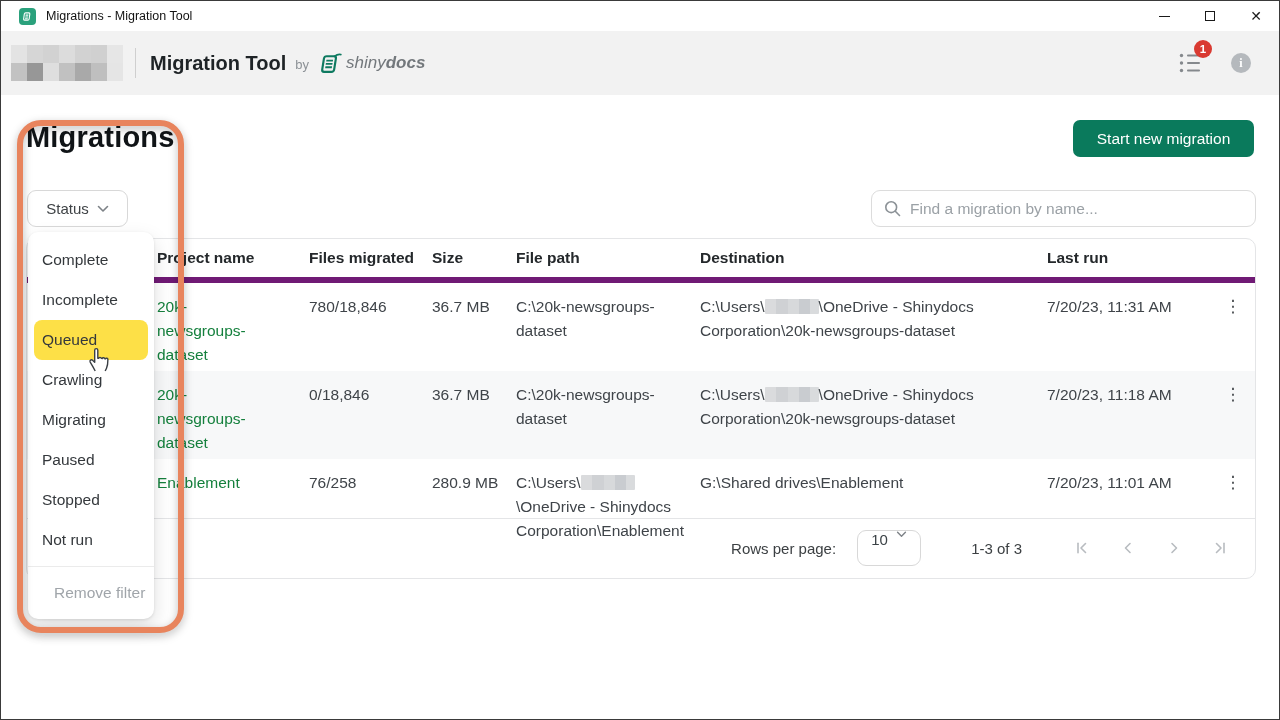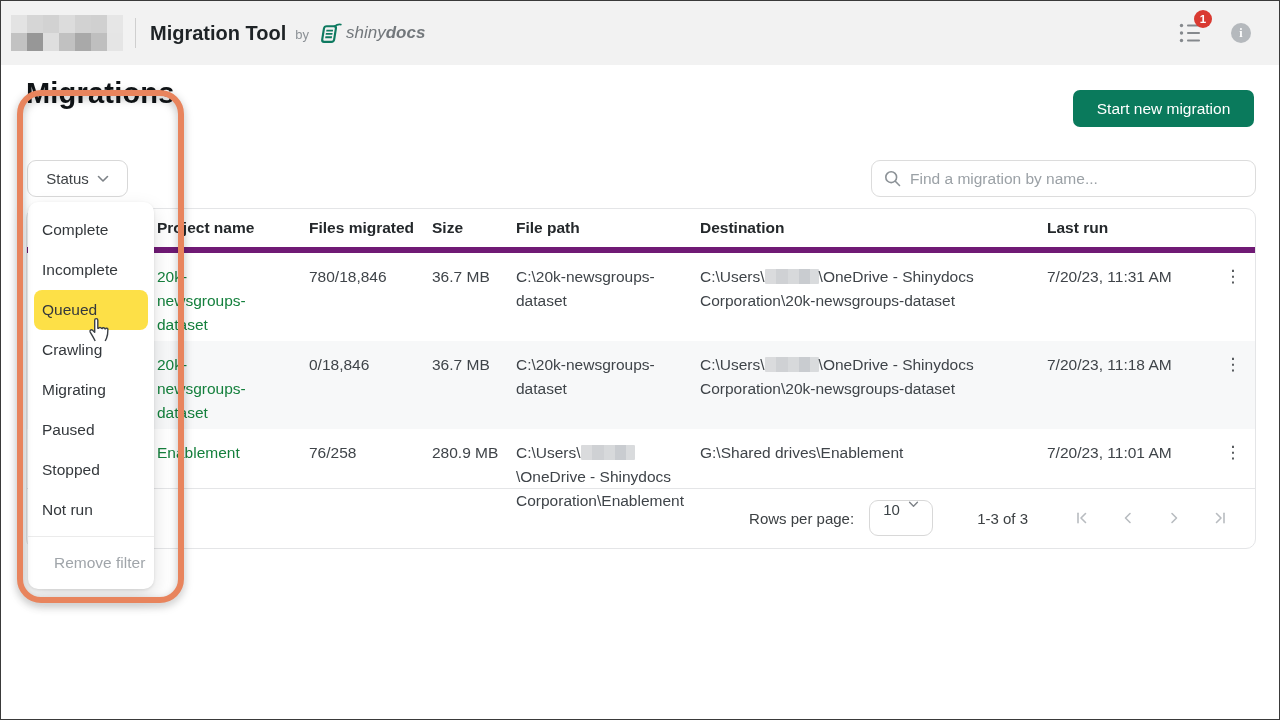--- a/index.html
+++ b/index.html
@@ -26,21 +26,21 @@
   .brand { display:flex; align-items:center; }
   .brand-text { font-size:17px; font-style:italic; color:#73787c; margin-left:2px; }
   .brand-text b { font-weight:700; font-style:italic; }
   .hdr-right { margin-left:auto; display:flex; align-items:center; gap:28px; margin-right:28px; }
   .notif-wrap { position:relative; width:24px; height:22px; cursor:pointer; }
   .badge { position:absolute; top:-12px; right:-9px; min-width:18px; height:18px; border-radius:9px; background:#d93a31; color:#fff; font-size:11.5px; font-weight:700; display:flex; align-items:center; justify-content:center; }
   .info-circle { width:20px; height:20px; border-radius:50%; background:#b5b9bd; color:#fff; font-size:12px; font-weight:700; font-family:"Liberation Serif", serif; display:flex; align-items:center; justify-content:center; cursor:pointer; }
 
   
   .main { position:relative; height:626px; background:#fff; }
-  .page-title { position:absolute; left:25px; top:12px; font-size:29px; font-weight:800; color:#101417; letter-spacing:.2px; }
+  .page-title { position:absolute; left:25px; top:26px; font-size:29px; font-weight:800; color:#101417; letter-spacing:.2px; }
 
   .status-btn { position:absolute; left:26px; top:95px; width:101px; height:37px; background:#fff; border:1px solid #d8d8d8; border-radius:9px; display:flex; align-items:center; justify-content:center; gap:8px; font-size:15px; color:#3f4346; cursor:pointer; }
 
   .start-btn { position:absolute; right:25px; top:25px; width:181px; height:37px; background:#0a7a5c; border:none; border-radius:7px; color:#fff; font-size:15.5px; font-family:"Liberation Sans", sans-serif; cursor:pointer; }
 
   .search-box { position:absolute; left:870px; top:95px; width:385px; height:37px; border:1px solid #dcdcdc; border-radius:9px; background:#fff; display:flex; align-items:center; padding:0 12px; gap:9px; }
   .search-box input { border:none; outline:none; flex:1; font-size:15.5px; color:#3f4346; font-family:"Liberation Sans", sans-serif; background:transparent; }
   .search-box input::placeholder { color:#9ba1a6; }
 
   
@@ -50,21 +50,21 @@
   .t-head span { font-size:15.5px; font-weight:700; color:#24282b; padding-right:10px; }
   .t-row { align-items:start; }
   .t-row > div { padding:12px 12px 0 0; font-size:15.5px; line-height:24px; color:#3f4449; }
   .row-1 { height:88px; }
   .row-2 { height:88px; background:#f7f8f9; }
   .row-3 { height:60px; border-bottom:1px solid #e4e5e7; }
   .proj-link { color:#15803d; text-decoration:none; display:inline-block; max-width:112px; cursor:pointer; }
   .redact { display:inline-block; width:54px; height:15px; vertical-align:-2px; background:linear-gradient(90deg,#dadbdd 0 11px,#cfd1d4 11px 23px,#d7d9db 23px 34px,#c9ccd0 34px 45px,#d9dbdd 45px 54px); border-radius:1px; }
   .kebab { width:26px; height:26px; border:none; background:transparent; color:#44484c; font-size:17px; line-height:1; cursor:pointer; padding:0; margin-left:18px; letter-spacing:0; }
 
-  .t-footer { position:absolute; left:0; bottom:0; width:100%; height:60px; display:flex; align-items:center; justify-content:flex-end; padding-right:28px; gap:2px; }
+  .t-footer { position:absolute; left:0; bottom:0; width:100%; height:60px; display:flex; align-items:center; justify-content:flex-end; padding-right:28px; gap:8px; }
   .rpp-label { font-size:15px; color:#3c4043; }
   .rpp-select { width:64px; height:36px; border:1px solid #d8d8d8; border-radius:9px; display:flex; justify-content:center; gap:8px; font-size:15px; color:#3c4347; margin-left:13px; cursor:pointer; }
   .range-label { font-size:15px; color:#3c4043; margin-left:42px; }
   .pager { display:flex; align-items:center; gap:31px; margin-left:44px; }
   .pg-btn { width:15px; height:15px; display:flex; align-items:center; justify-content:center; background:none; border:none; padding:0; cursor:pointer; }
 
   
   .dropdown { position:absolute; left:27px; top:137px; width:126px; background:#fff; border-radius:10px; padding:8px 0 6px 0; box-shadow:0 1px 3px rgba(0,0,0,.10), 0 8px 20px rgba(0,0,0,.13); z-index:5; }
   .dd-item { height:40px; display:flex; align-items:center; padding-left:14px; font-size:15.5px; color:#34383c; cursor:pointer; }
   .dd-item.hl { background:#fde047; border-radius:8px; margin:0 6px; padding-left:8px; }
@@ -73,20 +73,44 @@
 
   
   .annotation { position:absolute; left:16px; top:25px; width:167px; height:513px; border:6px solid #e8845d; border-radius:24px; pointer-events:none; z-index:10; filter:drop-shadow(0 3px 4px rgba(0,0,0,.28)); }
   .cursor { position:absolute; left:86px; top:250px; z-index:11; pointer-events:none; }
 </style>
 </head>
 <body>
 
 <div class="window">
 
+  <div class="titlebar">
+    <div class="tb-icon">
+      <svg width="11" height="11" viewBox="0 0 24 24">
+          <g transform="skewX(-8)">
+            <rect x="6" y="4" width="12" height="16" rx="2.5" fill="none" stroke="#fff" stroke-width="2.4"></rect>
+            <line x1="9" y1="9" x2="15" y2="9" stroke="#fff" stroke-width="2.2"></line>
+            <line x1="9" y1="13" x2="15" y2="13" stroke="#fff" stroke-width="2.2"></line>
+            <line x1="9" y1="17" x2="15" y2="17" stroke="#fff" stroke-width="2.2"></line>
+          </g>
+        </svg>
+    </div>
+    <span class="tb-title">Migrations - Migration Tool</span>
+    <div class="tb-controls">
+      <div class="tb-btn">
+          <span class="glyph-min"></span>
+        </div>
+      <div class="tb-btn">
+          <span class="glyph-max"></span>
+        </div>
+      <div class="tb-btn">
+          <span class="glyph-close">✕</span>
+        </div>
+    </div>
+  </div>
 
   <div class="appheader">
     <div class="mosaic">
       <div style="background:#e3e3e3"></div>
         <div style="background:#d6d6d6"></div>
         <div style="background:#d2d2d2"></div>
         <div style="background:#dcdcdc"></div>
         <div style="background:#d2d2d2"></div>
         <div style="background:#d0d0d0"></div>
         <div style="background:#e6e6e6"></div>

